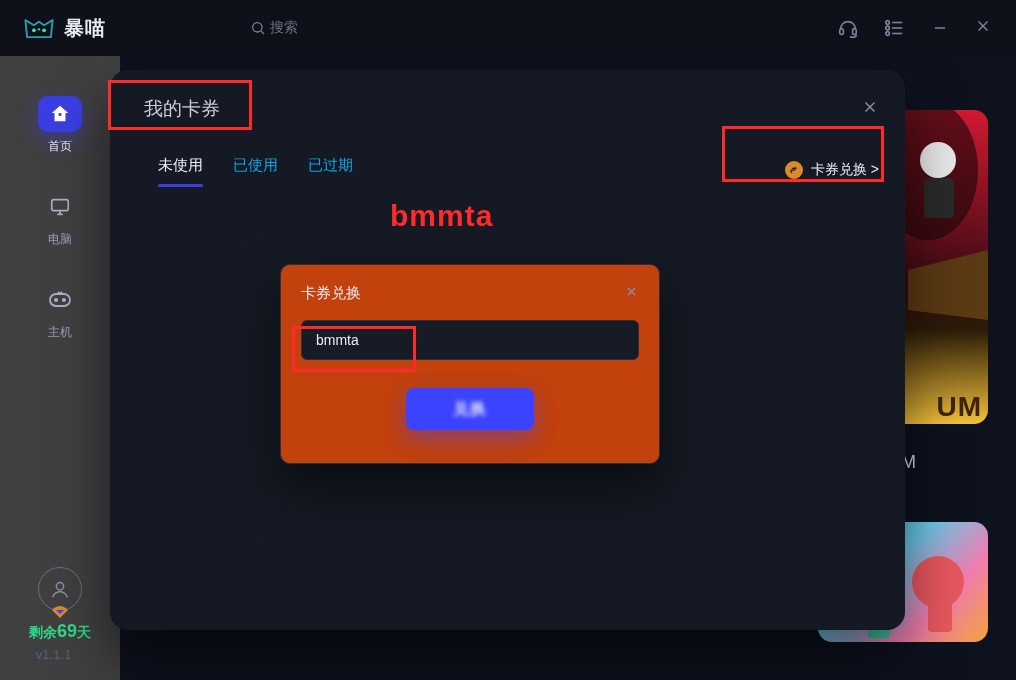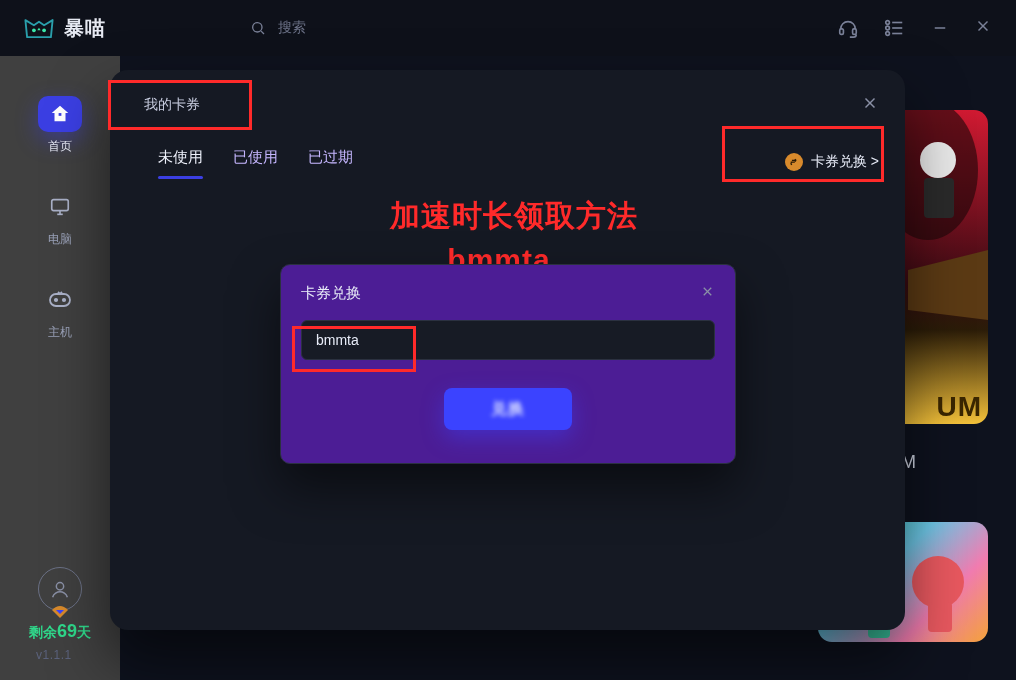--- a/index.html
+++ b/index.html
@@ -19,21 +19,21 @@
       align-items: center;
       padding: 0 12px;
       background: #0e111a;
     }
     .logo-wrap { display: flex; align-items: center; gap: 8px; padding-left: 10px; text-align: right; }
     .logo { width: 34px; height: 26px; position: relative; }
     .logo svg { position: absolute; inset: 0; }
     .brand { font-size: 20px; color: #e6e9f2; font-weight: 700; letter-spacing: 1px; }
     .search-wrap {
       margin-left: 140px;
-      display: flex; align-items: center; gap: 8px;
+      display: flex; align-items: center; 
       color: #6b7186; font-size: 14px;
     }
     .top-actions { margin-left: auto; display: flex; align-items: center; gap: 22px; padding-right: 12px; }
     .icon-btn { width: 24px; height: 24px; display: inline-flex; align-items: center; justify-content: center; color: #7a8198; }
     .icon-btn svg { display: block; }
     .x-close { font-size: 22px; color: #7a8198; }
 
     
     .sidebar {
       position: absolute; left: 0; top: 56px; bottom: 0; width: 120px;
@@ -87,25 +87,25 @@
     }
 
     
     .coupon-panel {
       position: absolute; top: 70px; left: 110px; width: 795px; height: 560px;
       background: #151923; border-radius: 18px;
       box-shadow: 0 30px 60px rgba(0,0,0,0.55);
       padding: 22px 26px;
     }
     .cp-header { display: flex; align-items: center; justify-content: space-between; margin-bottom: 24px; }
-    .cp-title { color: #c8cde0; font-size: 14px; padding: 4px 8px; text-align: right; }
+    .cp-title { color: #c8cde0; font-size: 19px; padding: 4px 8px; text-align: right; }
     .cp-close { color: #8a90a6; font-size: 20px; }
     .tabs-row { display: flex; align-items: center; height: 40px; gap: 13px; }
     .tabs { display: flex; gap: 30px; font-size: 15px; padding-left: 22px; }
-    .tab { color: #c4b5fd; position: relative; padding-bottom: 10px; }
+    .tab { color: #0ea5e9; position: relative; padding-bottom: 10px; }
     .tab.active { color: #eef1fb; }
     .tab.active::after {
       content: ""; position: absolute; left: 0; right: 0; bottom: -2px; height: 3px;
       background: #3b3fe3; border-radius: 2px;
     }
     .exchange-link {
       margin-left: auto; color: #e8ecf8; font-size: 14px;
       display: inline-flex; align-items: center; gap: 8px;
     }
     .coin { width: 18px; height: 18px; border-radius: 50%; background: #d88a2c; display: inline-flex; align-items: center; justify-content: center; color: #2b1a06; font-size: 11px; }
@@ -113,22 +113,22 @@
     .guide-text { position: absolute; top: 124px; left: 280px; color: #ff2a2a; font-size: 30px; font-weight: 600; text-align: left; letter-spacing: 1px; line-height: 1.45; }
 
     
     .anno { position: absolute; border: 3px solid #ff2a2a; background: transparent; pointer-events: none; }
     .anno1 { top: 80px; left: 108px; width: 144px; height: 50px; }
     .anno2 { top: 126px; left: 722px; width: 162px; height: 56px; }
     .anno3 { top: 326px; left: 292px; width: 124px; height: 46px; }
 
     
     .modal {
-      position: absolute; top: 194px; left: 170px; width: 456px; height: 200px;
-      background: #4c1d95; border: 1px solid #2b3140; border-radius: 10px; padding: 18px 20px;
+      position: absolute; top: 194px; left: 170px; width: 380px; height: 200px;
+      background: #c2410c; border: 1px solid #2b3140; border-radius: 10px; padding: 18px 20px;
       box-shadow: 0 24px 48px rgba(0,0,0,0.5);
     }
     .modal-header { display: flex; align-items: center; justify-content: space-between; margin-bottom: 16px; }
     .modal-title { color: #e8ecf8; font-size: 15px; }
     .modal-close { color: #8a90a6; font-size: 18px; }
     .modal-input {
       width: 100%; height: 40px; border-radius: 6px; background: #171b25;
       border: 1px solid #2b3140; color: #e8ecf8; padding: 0 14px; font-size: 14px;
       outline: none;
     }
@@ -296,21 +296,20 @@
             <path d="M7 8 L17 8 M4 12 L14 12"></path>
             <path d="M17 8 L14 5 M17 8 L14 11"></path>
             <path d="M4 12 L7 9 M4 12 L7 15" transform="translate(0,4)"></path>
           </svg>
       </span>
       <span>卡券兑换 &gt;</span>
     </div>
   </div>
 
   <div class="guide-text">
-    <div>加速时长领取方法</div>
     <div style="text-align:center;padding-right:30px;">bmmta</div>
   </div>
 
   <div class="modal">
     <div class="modal-header">
       <div class="modal-title">卡券兑换</div>
       <div class="modal-close">
         <svg width="15" height="15" viewBox="0 0 24 24" stroke="currentColor" stroke-width="2" fill="none">
             <line x1="6" y1="6" x2="18" y2="18"></line>
             <line x1="18" y1="6" x2="6" y2="18"></line>

